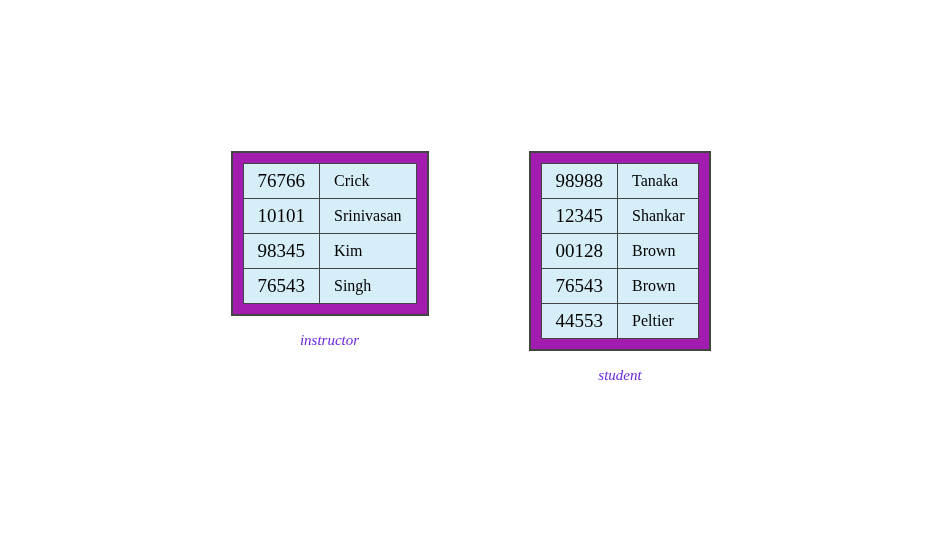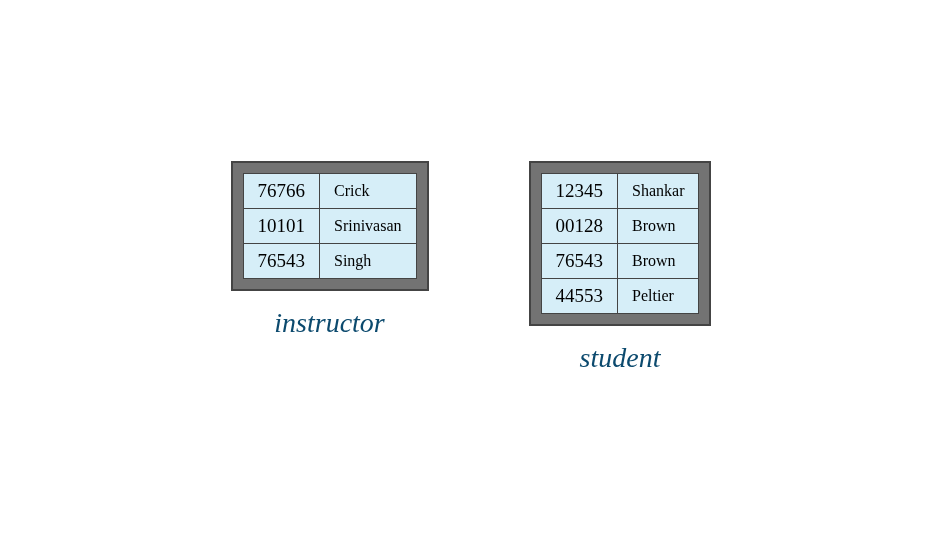--- a/index.html
+++ b/index.html
@@ -26,21 +26,21 @@
     .table-section {
       display: flex;
       flex-direction: column;
       align-items: center;
       gap: 12px;
     }
 
     .table-wrapper {
       border: 2px solid #444;
       padding: 10px;
-      background: #737373;
+      background: #a21caf;
     }
 
     .db-table {
       border-collapse: collapse;
     }
 
     .db-table td {
       border: 1px solid #444;
       padding: 6px 14px;
       font-size: 16px;
@@ -48,22 +48,22 @@
       min-width: 60px;
     }
 
     .db-table td:first-child {
       font-size: 19px;
       min-width: 70px;
     }
 
     .table-label {
       font-style: italic;
-      font-size: 28px;
-      color: #0c4a6e;
+      font-size: 15px;
+      color: #6d28d9;
       margin-top: 4px;
     }
   </style>
 </head>
 <body>
 
 <div class="page-container">
 
   <div class="table-section">
     <div class="table-wrapper">
@@ -71,33 +71,41 @@
         <tbody id="instructor-tbody">
             <tr>
       <td>76766</td>
       <td>Crick</td>
     </tr>
             <tr>
       <td>10101</td>
       <td>Srinivasan</td>
     </tr>
             <tr>
+      <td>98345</td>
+      <td>Kim</td>
+    </tr>
+            <tr>
       <td>76543</td>
       <td>Singh</td>
     </tr>
           </tbody>
       </table>
     </div>
     <span class="table-label">instructor</span>
   </div>
 
   <div class="table-section">
     <div class="table-wrapper">
       <table class="db-table">
         <tbody id="student-tbody">
+            <tr>
+      <td>98988</td>
+      <td>Tanaka</td>
+    </tr>
             <tr>
       <td>12345</td>
       <td>Shankar</td>
     </tr>
             <tr>
       <td>00128</td>
       <td>Brown</td>
     </tr>
             <tr>
       <td>76543</td>

